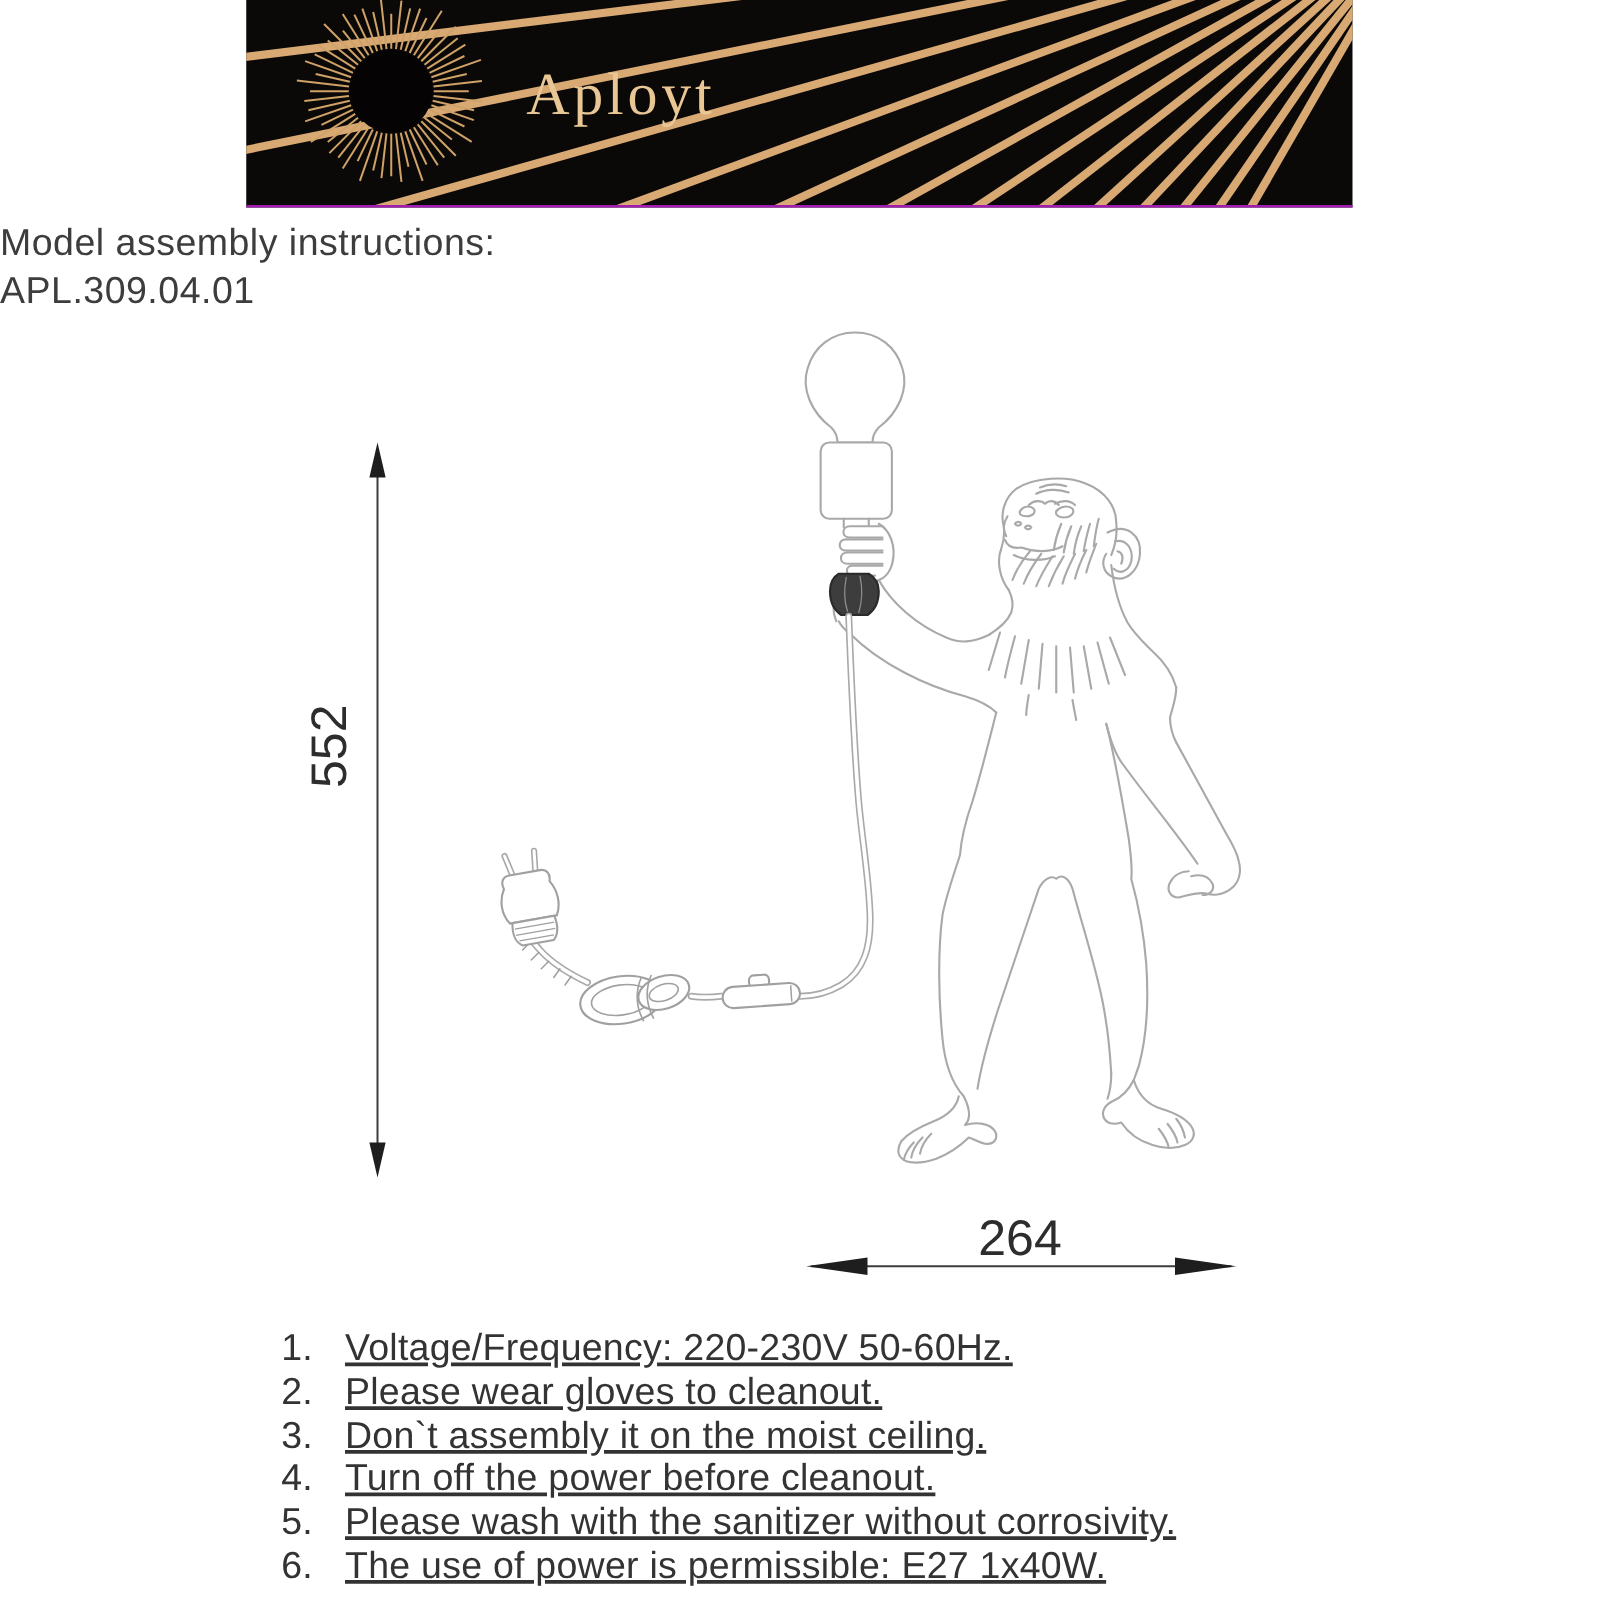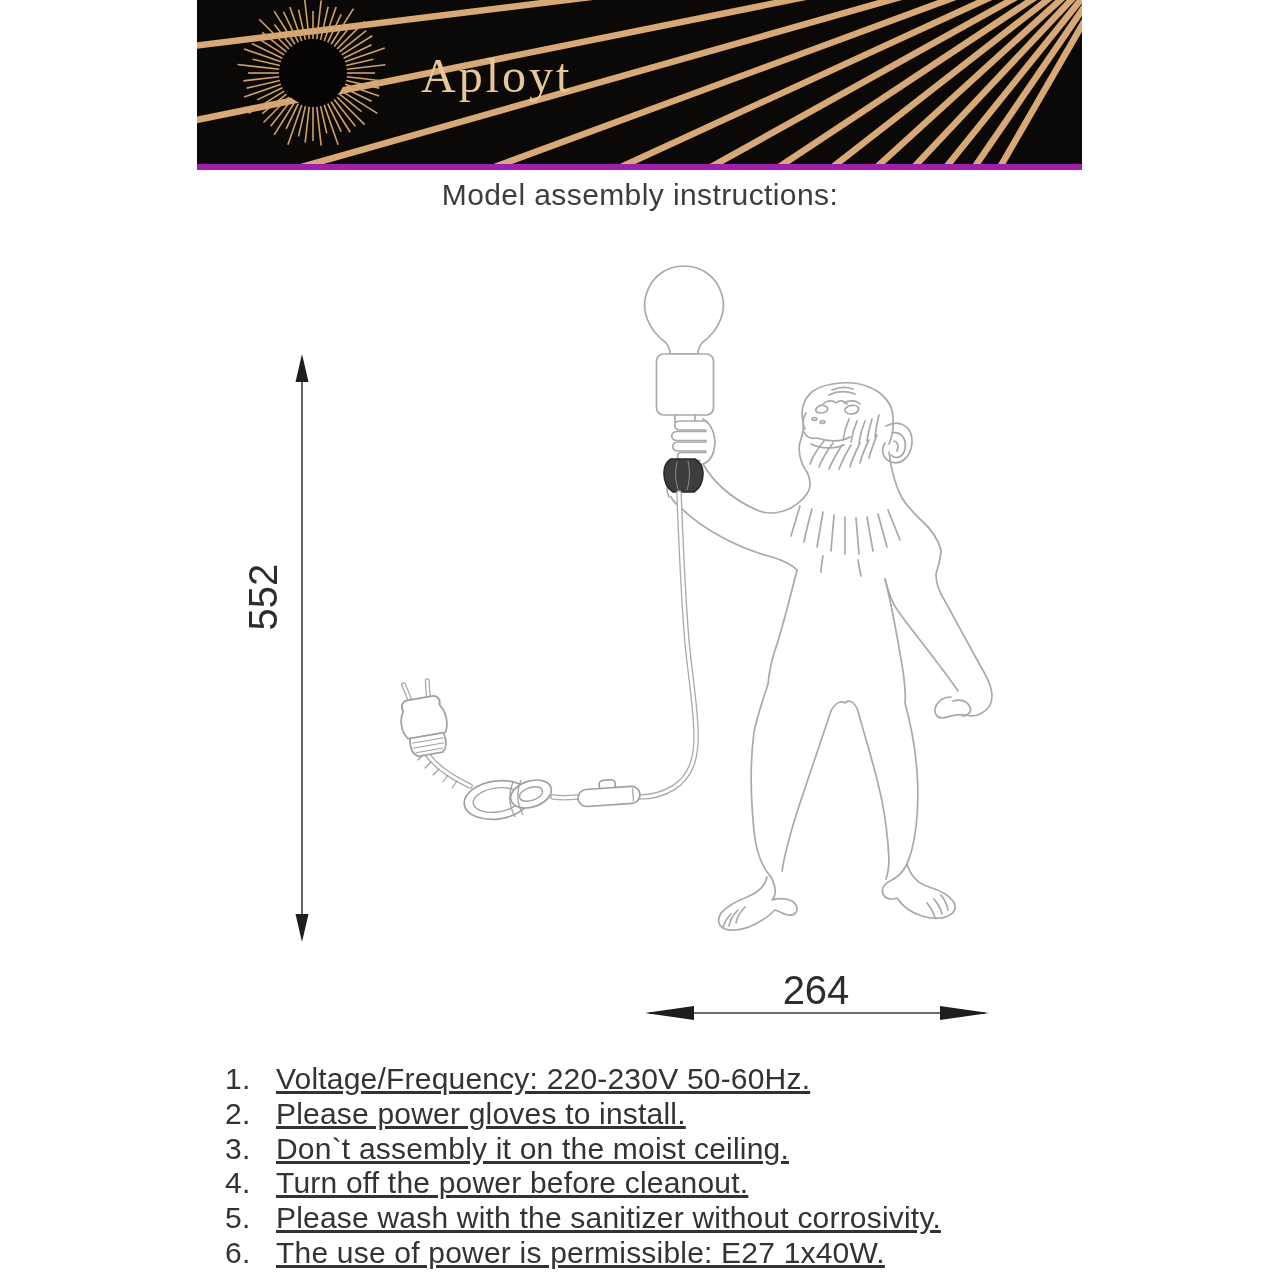--- a/index.html
+++ b/index.html
@@ -3,32 +3,32 @@
 <meta charset="utf-8">
 <style>
   html,body{margin:0;padding:0;}
   body{
     width:1280px;height:1280px;position:relative;background:#ffffff;
     font-family:"Liberation Sans", sans-serif;overflow:hidden;
   }
   
   .banner{
     position:absolute;left:197px;top:0;width:885px;height:164px;
-    background:#0b0808;border-bottom:6px solid #a21caf;
+    background:#0b0808;border-bottom:2px solid #a21caf;
   }
   .banner svg{position:absolute;left:0;top:0;width:885px;height:164px;display:block;}
   .brand{
     position:absolute;left:224px;top:52px;
     font-family:"Liberation Serif", serif;
     font-size:48px;line-height:1;letter-spacing:3px;
     color:#e8c795;
   }
   
   .title-block{
-    position:absolute;left:0;top:176px;width:1280px;text-align:center;
+    position:absolute;left:0;top:176px;width:1280px;text-align:left;
     color:#3d3d3d;
   }
   .title-line{font-size:30px;line-height:38px;letter-spacing:0.4px;}
   
   .diagram{position:absolute;left:0;top:0;width:1280px;height:1280px;}
   .diagram svg{position:absolute;left:0;top:0;width:1280px;height:1280px;display:block;}
   
   .instructions{
     position:absolute;left:225px;top:1062px;width:900px;
     color:#333333;font-size:30px;line-height:34.8px;letter-spacing:0.2px;
@@ -115,20 +115,21 @@
         <line x1="149.147549014182" y1="65.4342882454853" x2="176.44553055527305" y2="59.20370209470849" stroke="#cfa267" stroke-width="1.6"></line>
         <line x1="149.78621513637023" y1="69.19320781248753" x2="188.5409913222067" y2="64.82659324445851" stroke="#cfa267" stroke-width="1.6"></line>
       </g>
     <circle cx="116" cy="73" r="33" fill="#050303"></circle>
   </svg>
   <div class="brand">Aployt</div>
 </div>
 
 <div class="title-block">
   <div class="title-line">Model assembly instructions:</div>
+  <div class="title-line">APL.309.04.01</div>
 </div>
 
 <div class="diagram">
 <svg viewBox="0 0 1280 1280">
 
   <g stroke="#a9a9a9" stroke-width="1.7" fill="none" stroke-linecap="round" stroke-linejoin="round">
 
     <path d="M 807,472 C 800,463 797,449 801,439 C 803,433 804,428 803,421 C 800,410 804,398 813,391 C 827,382 853,380 869,387 C 884,393 893,405 893,418 C 894,428 892,437 889,444"></path>
 
     <path d="M 886,426 C 901,418 913,428 912,443 C 911,457 900,467 889,461 C 882,457 881,449 885,443"></path>
@@ -237,21 +238,21 @@
 </svg>
 </div>
 
 <div class="instructions">
   <div class="inst-row">
     <span class="inst-num">1.</span>
     <span class="inst-text">Voltage/Frequency: 220-230V 50-60Hz.</span>
   </div>
   <div class="inst-row">
     <span class="inst-num">2.</span>
-    <span class="inst-text">Please power gloves to install.</span>
+    <span class="inst-text">Please wear gloves to cleanout.</span>
   </div>
   <div class="inst-row">
     <span class="inst-num">3.</span>
     <span class="inst-text">Don`t assembly it on the moist ceiling.</span>
   </div>
   <div class="inst-row">
     <span class="inst-num">4.</span>
     <span class="inst-text">Turn off the power before cleanout.</span>
   </div>
   <div class="inst-row">

